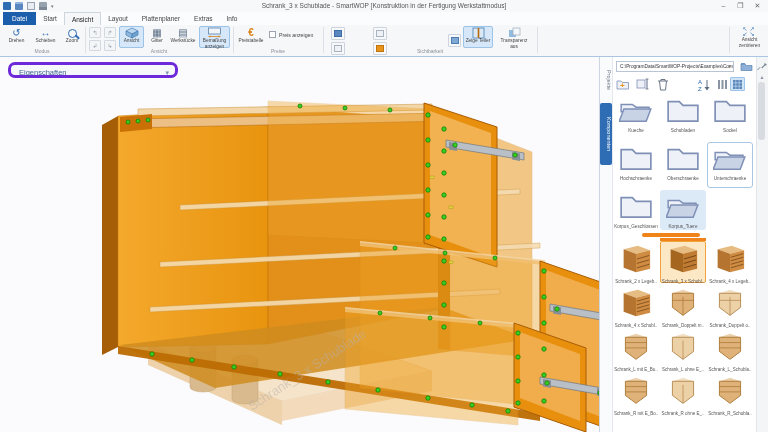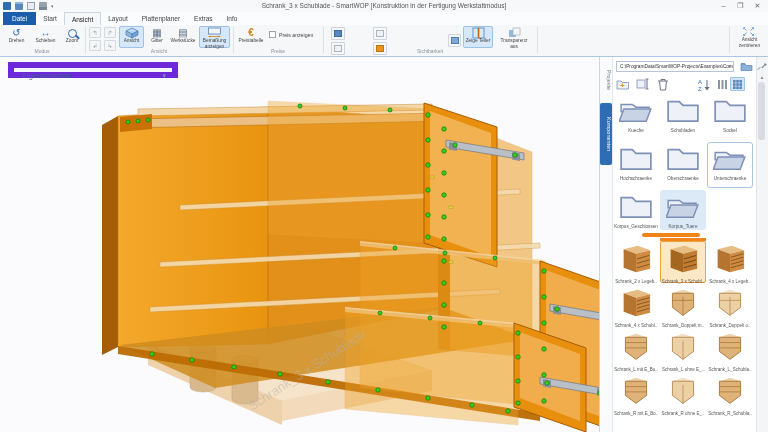--- a/index.html
+++ b/index.html
@@ -34,21 +34,21 @@
         font-size:6px;color:#97a1ac;text-align:center;line-height:10px;}
   .tog{position:absolute;width:14px;height:13px;border:1px solid #cdd4dd;background:#f6f8fa;border-radius:1px;display:flex;align-items:center;justify-content:center;}
   .tog .ti{width:8px;height:7px;}
   .cb{position:absolute;width:7px;height:7px;border:1px solid #9aa5b1;background:#fff;}
   .cblbl{position:absolute;font-size:5.2px;color:#444;}
   .mag{width:9px;height:9px;border:1.5px solid #2e6db4;border-radius:50%;position:relative;margin-top:1px;}
   .mag:after{content:"";position:absolute;width:5px;height:1.5px;background:#2e6db4;transform:rotate(45deg);right:-4px;bottom:-1px;}
 
   
   .viewport{position:absolute;left:0;top:57px;width:600px;height:375px;background:#fbfbfd;border-right:1px solid #ccd6e2;overflow:hidden;}
-  .props{position:absolute;left:8px;top:5px;width:170px;height:16px;background:#f5f7fa;border:6px solid #6d28d9;border-radius:0;
+  .props{position:absolute;left:8px;top:5px;width:170px;height:16px;background:#f5f7fa;border:3px solid #6d28d9;border-radius:7px;
          font-size:7.5px;color:#3f6496;line-height:15px;padding-left:8px;}
   .props .chev{position:absolute;right:6px;top:0;color:#7d93ad;font-size:7px;}
 
   
   .rpanel{position:absolute;left:600px;top:57px;width:156px;height:375px;background:#fff;}
   .vtabs{position:absolute;left:0;top:0;width:13px;height:375px;background:#fafbfc;border-right:1px solid #e4e8ee;}
   .vtab{writing-mode:vertical-rl;font-size:5.5px;color:#6a7585;width:12px;text-align:center;position:absolute;left:0;}
   .vtab.sel{background:#2e6db4;color:#fff;border-radius:2px;}
   .pathrow{position:absolute;left:16px;top:4px;width:118px;height:11px;border:1px solid #b8c4d4;background:#fff;
            font-size:4.8px;color:#333;line-height:9px;padding:0 8px 0 3px;white-space:nowrap;overflow:hidden;}

